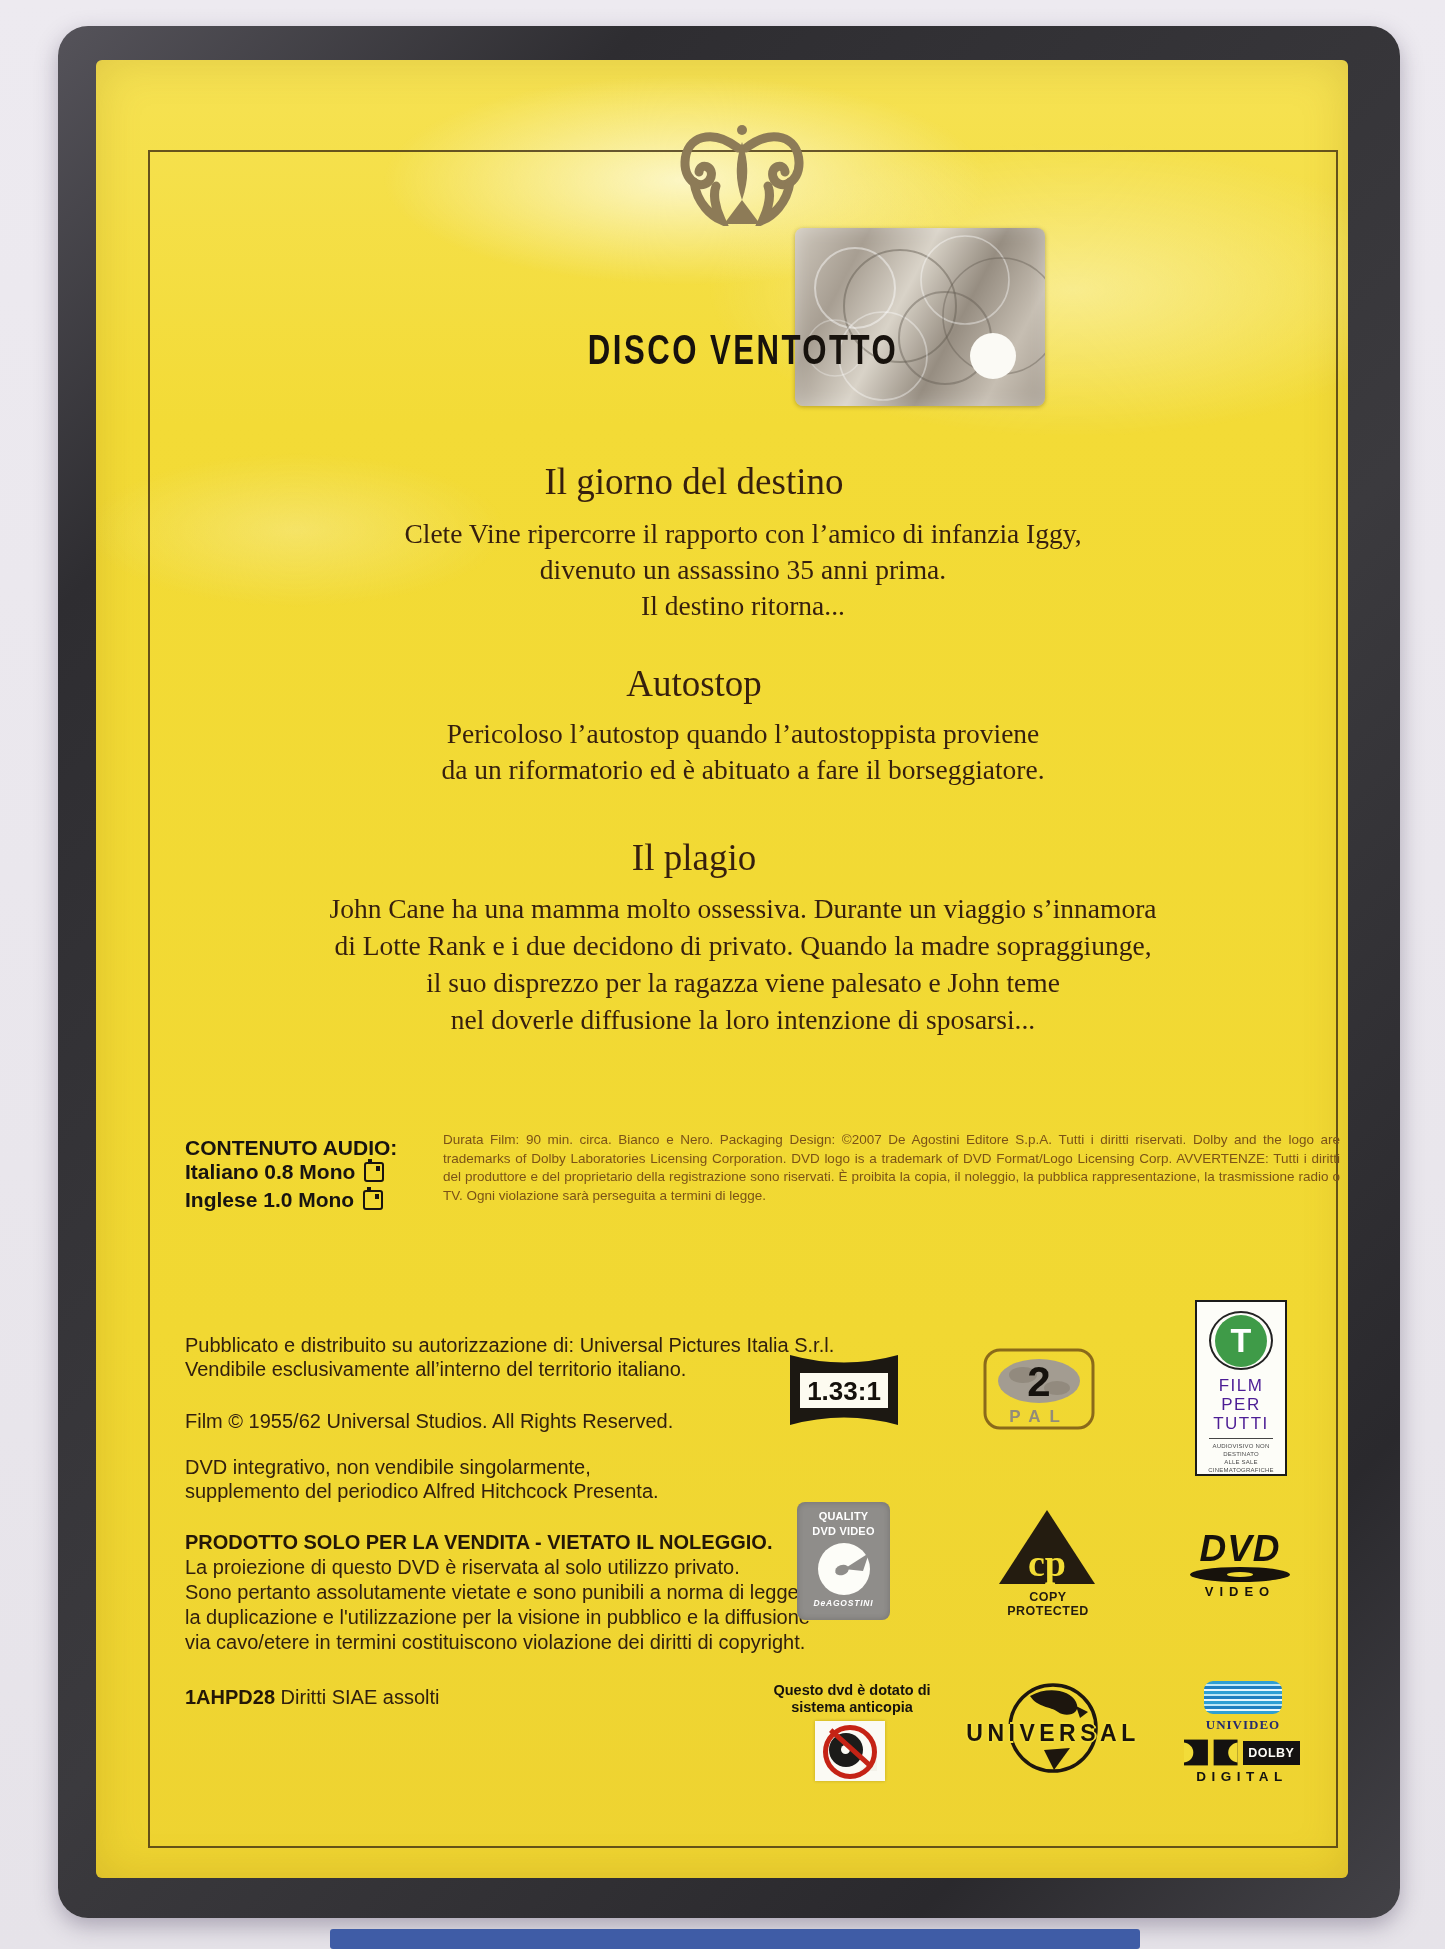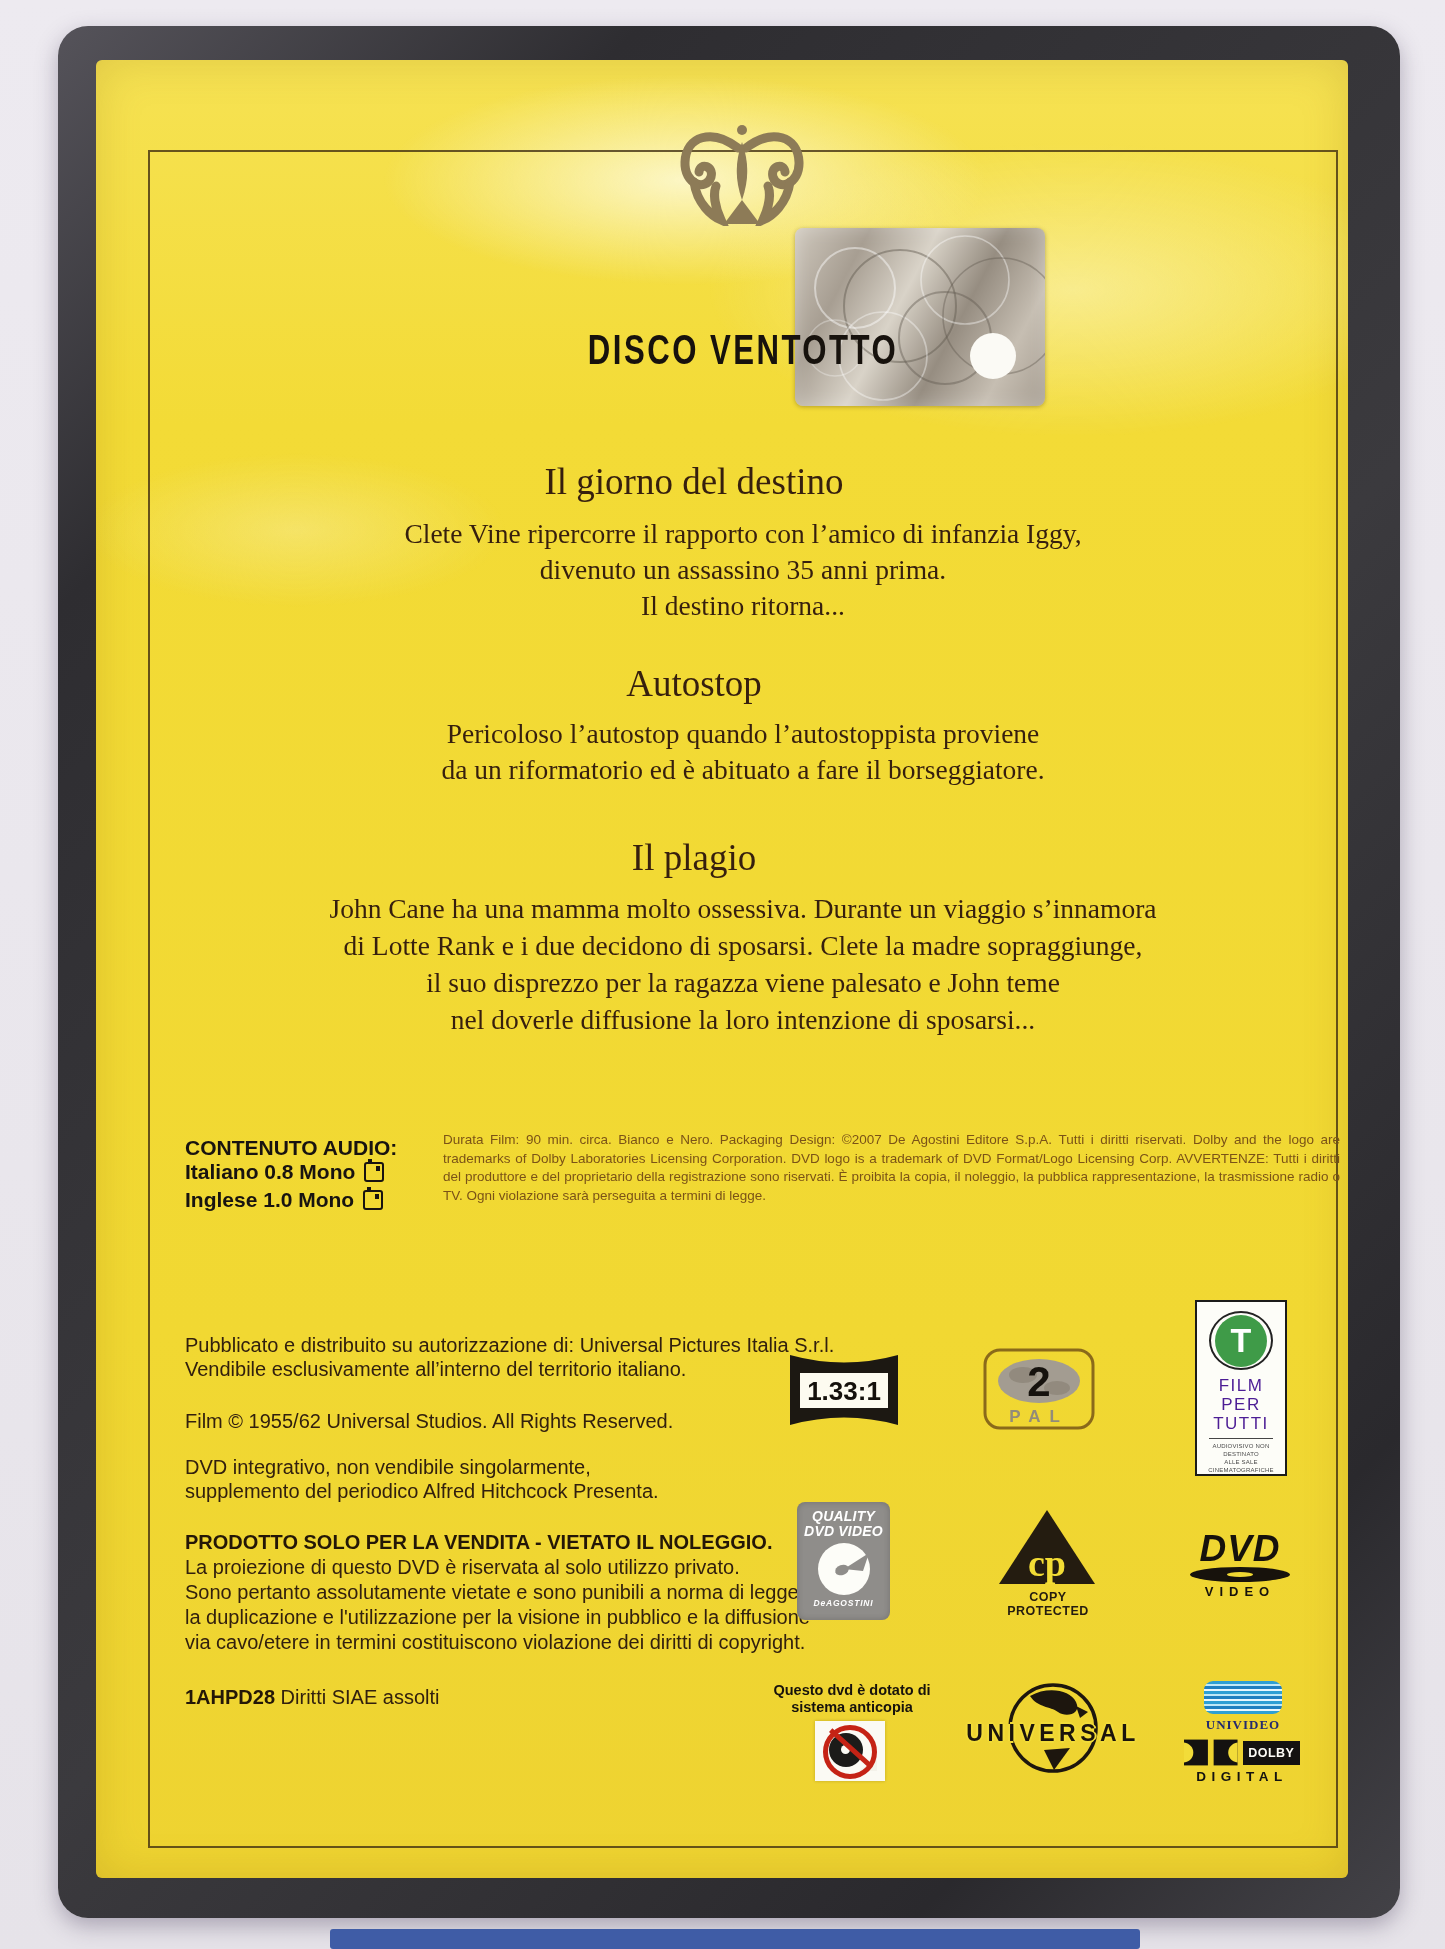--- a/index.html
+++ b/index.html
@@ -73,21 +73,21 @@
   .t-ring{margin-top:9px;width:60px;height:60px;border:2px solid #222;border-radius:50%;
           display:flex;align-items:center;justify-content:center;}
   .t-disc{width:52px;height:52px;border-radius:50%;background:#3f9b48;color:#fff;
           display:flex;align-items:center;justify-content:center;font-size:34px;font-weight:700;}
   .t-line{font-size:17px;letter-spacing:1.5px;color:#4c1d95;line-height:19px;font-weight:400;}
   .t-hr{width:72%;border-top:1px solid #444;margin:5px 0 3px;}
   .t-small{font-size:6px;color:#4a4a4a;line-height:8px;letter-spacing:.2px;text-align:center;}
   .quality{left:701px;top:1442px;width:93px;height:118px;border-radius:8px;background:#8f8d8a;
            display:flex;flex-direction:column;align-items:center;color:#fff;
            box-shadow:inset 0 0 6px rgba(0,0,0,.2);}
-  .q-t{font-size:14px;font-weight:700;font-style:italic;line-height:15px;margin-top:7px;letter-spacing:.2px;}
+  .q-t{font-size:11px;font-weight:700;line-height:15px;margin-top:7px;letter-spacing:.2px;}
   .q-brand{font-size:8.5px;font-weight:700;font-style:italic;letter-spacing:.8px;margin-top:1px;}
   .dvdv{left:1092px;top:1472px;width:104px;text-align:center;color:#17120c;}
   .dvdv .word{font-size:37px;font-weight:700;font-style:italic;letter-spacing:1px;line-height:34px;}
   .dvdv .disc{margin:1px auto 2px;width:100px;height:15px;background:#17120c;border-radius:50%;position:relative;}
   .dvdv .disc i{position:absolute;left:37px;top:5px;width:26px;height:5px;background:#f1d832;border-radius:50%;}
   .dvdv .lbl{font-size:13px;font-weight:700;letter-spacing:6px;}
   .anticopy{left:656px;top:1622px;width:200px;text-align:center;font-size:14.5px;font-weight:700;
             color:#17120c;line-height:17px;}
   .nocopy{left:719px;top:1661px;width:70px;height:60px;background:#fbfaf4;box-shadow:0 0 3px rgba(90,70,10,.3);}
   .nocopy .disc{position:absolute;left:14px;top:12px;width:34px;height:34px;border-radius:50%;background:#1c1b19;}
@@ -162,21 +162,21 @@
 
   <div class="abs serif sec-title" style="top:602px">Autostop</div>
   <div class="abs serif sec-body" style="top:656px">
     <div>Pericoloso l’autostop quando l’autostoppista proviene</div>
     <div>da un riformatorio ed è abituato a fare il borseggiatore.</div>
   </div>
 
   <div class="abs serif sec-title" style="top:776px">Il plagio</div>
   <div class="abs serif sec-body wide" style="top:830px">
     <div>John Cane ha una mamma molto ossessiva. Durante un viaggio s’innamora</div>
-    <div>di Lotte Rank e i due decidono di sposarsi. Clete la madre sopraggiunge,</div>
+    <div>di Lotte Rank e i due decidono di privato. Quando la madre sopraggiunge,</div>
     <div>il suo disprezzo per la ragazza viene palesato e John teme</div>
     <div>nel doverle diffusione la loro intenzione di sposarsi...</div>
   </div>
 
   <div class="abs audio-h">CONTENUTO AUDIO:</div>
   <div class="abs audio-t" style="left:89px;top:1100px">
     <span>Italiano 0.8 Mono</span>
     <span class="sp-ico">
         <b></b>
         <i></i>

